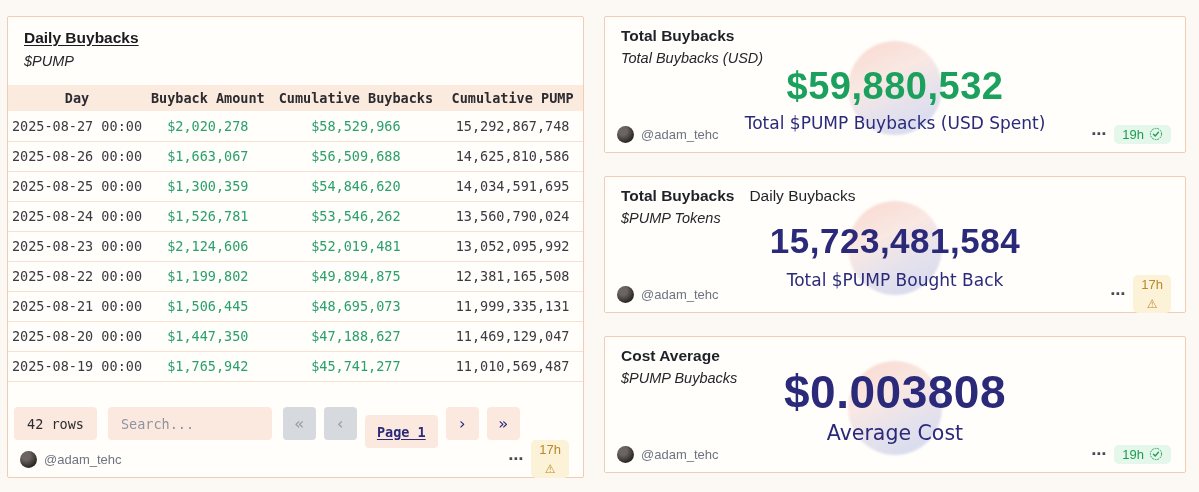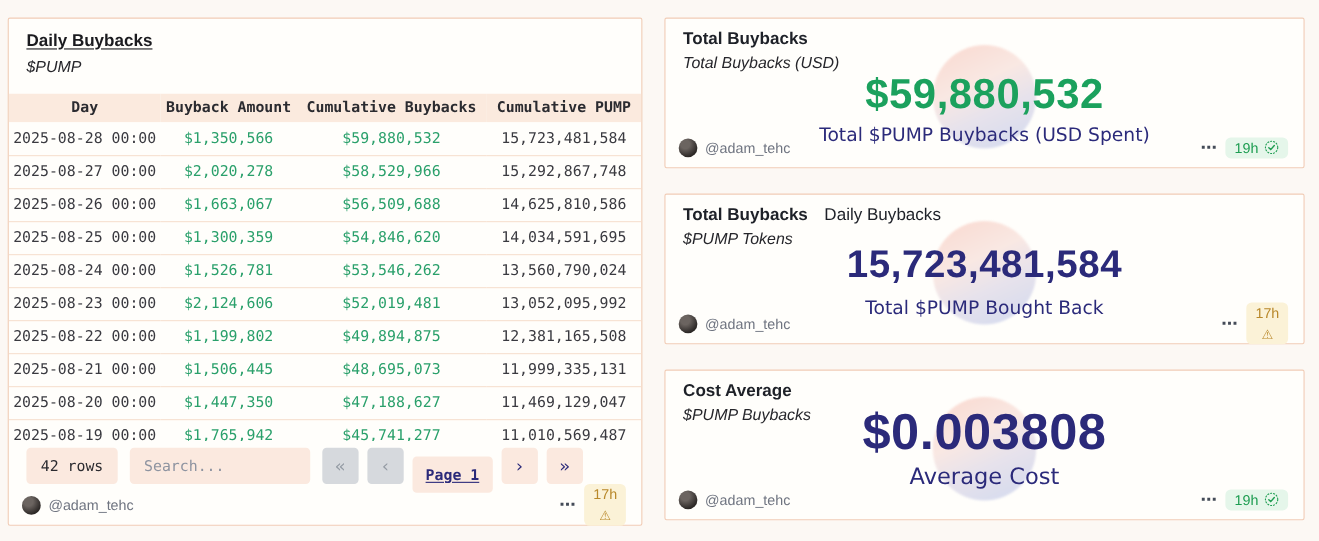--- a/index.html
+++ b/index.html
@@ -31,21 +31,21 @@
   }
   tbody td {
     height:30px; border-bottom:1px solid #f7e0d0; font-size:13.5px; text-align:center;
     font-family:"DejaVu Sans Mono","Liberation Mono",monospace; color:#3a3a40;
     white-space:nowrap;
   }
   tbody td.c1, tbody td.c2 { color:#2aa06b; }
   col.w0 { width:24%; } col.w1 { width:21.5%; } col.w2 { width:30%; } col.w3 { width:24.5%; }
 
   .table-footer {
-    position:absolute; left:16px; right:10px; top:390px; height:33px;
+    position:absolute; left:6px; right:10px; top:390px; height:33px;
     display:flex; align-items:center; gap:11px; background:#fffefb;
   }
   .chip-rows {
     background:#fbe9df; border-radius:4px; height:33px; padding:0 13px;
     display:flex; align-items:center; font-size:13.5px; color:#2b2b30;
   }
   .search {
     background:#fbe9df; border:none; outline:none; border-radius:4px;
     height:33px; width:164px; padding:0 13px; font-size:13.5px; color:#3a3a40;
   }
@@ -137,26 +137,20 @@
         </colgroup>
       <thead>
         <tr>
           <th>Day</th>
           <th>Buyback Amount</th>
           <th>Cumulative Buybacks</th>
           <th>Cumulative PUMP</th>
         </tr>
       </thead>
       <tbody>
-          <tr>
-            <td class="c0">2025-08-28 00:00</td>
-            <td class="c1">$1,350,566</td>
-            <td class="c2">$59,880,532</td>
-            <td class="c3">15,723,481,584</td>
-          </tr>
           <tr>
             <td class="c0">2025-08-27 00:00</td>
             <td class="c1">$2,020,278</td>
             <td class="c2">$58,529,966</td>
             <td class="c3">15,292,867,748</td>
           </tr>
           <tr>
             <td class="c0">2025-08-26 00:00</td>
             <td class="c1">$1,663,067</td>
             <td class="c2">$56,509,688</td>

